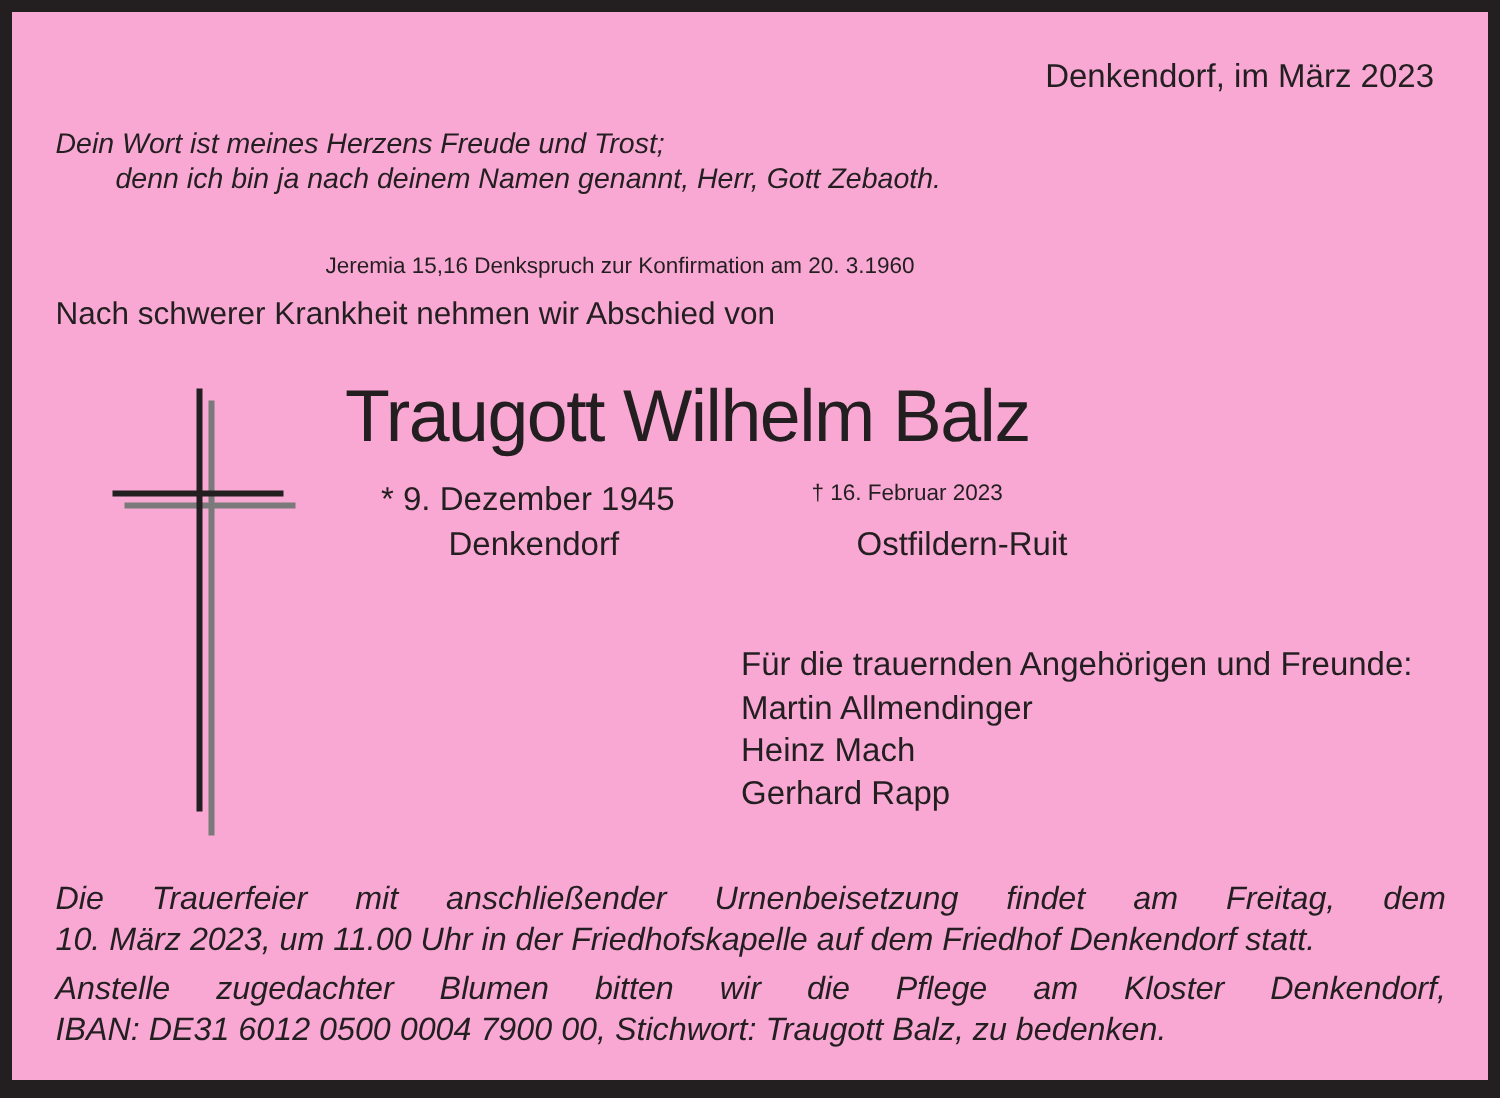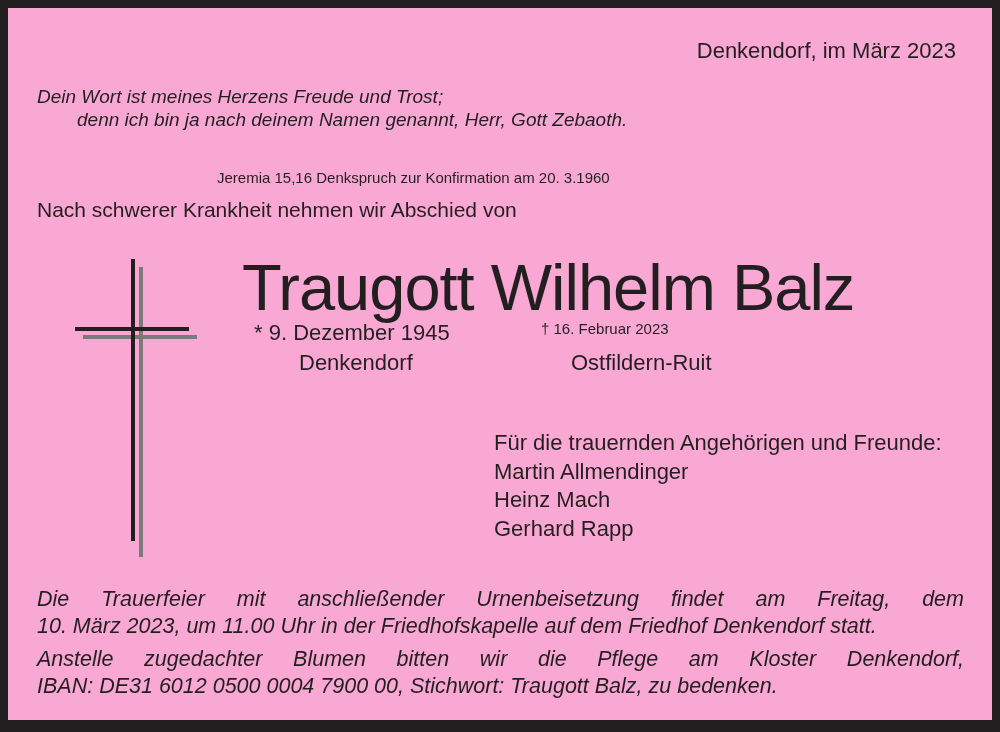--- a/index.html
+++ b/index.html
@@ -14,21 +14,21 @@
       width: 984px; height: 712px;
       background: #f9a8d4;
     }
     .abs { position: absolute; white-space: nowrap; }
     .place-date { right: 36px; top: 30px; font-size: 22px; }
     .verse { left: 29px; font-style: italic; font-size: 19px; }
     .verse-1 { top: 78px; }
     .verse-2 { top: 101px; margin-left: 40px; }
     .verse-ref { left: 209px; top: 125px; font-size: 15px; margin-top: 36px; }
     .intro { left: 29px; top: 190px; font-size: 21px; }
-    .name { left: 234px; top: 242px; font-size: 65px; letter-spacing: -1px; }
+    .name { left: 222px; top: 242px; font-size: 49px; letter-spacing: -1px; }
     .birth { left: 246px; top: 312px; font-size: 22px; }
     .birth-place { left: 291px; top: 342px; font-size: 22px; }
     .death { left: 533px; top: 312px; font-size: 15px; }
     .death-place { left: 563px; top: 342px; font-size: 22px; }
     .mourners { left: 486px; top: 421px; font-size: 22px; line-height: 28.5px; }
     .para { left: 29px; width: 927px; font-size: 21.5px; line-height: 27px; text-align: justify; text-align-last: auto; font-style: italic; }
     .para-1 { top: 578px; }
     .para-2 { top: 638px; }
     .justify-line { display: block; text-align: justify; text-align-last: justify; white-space: normal; }
     .plain-line { display: block; white-space: nowrap; }

